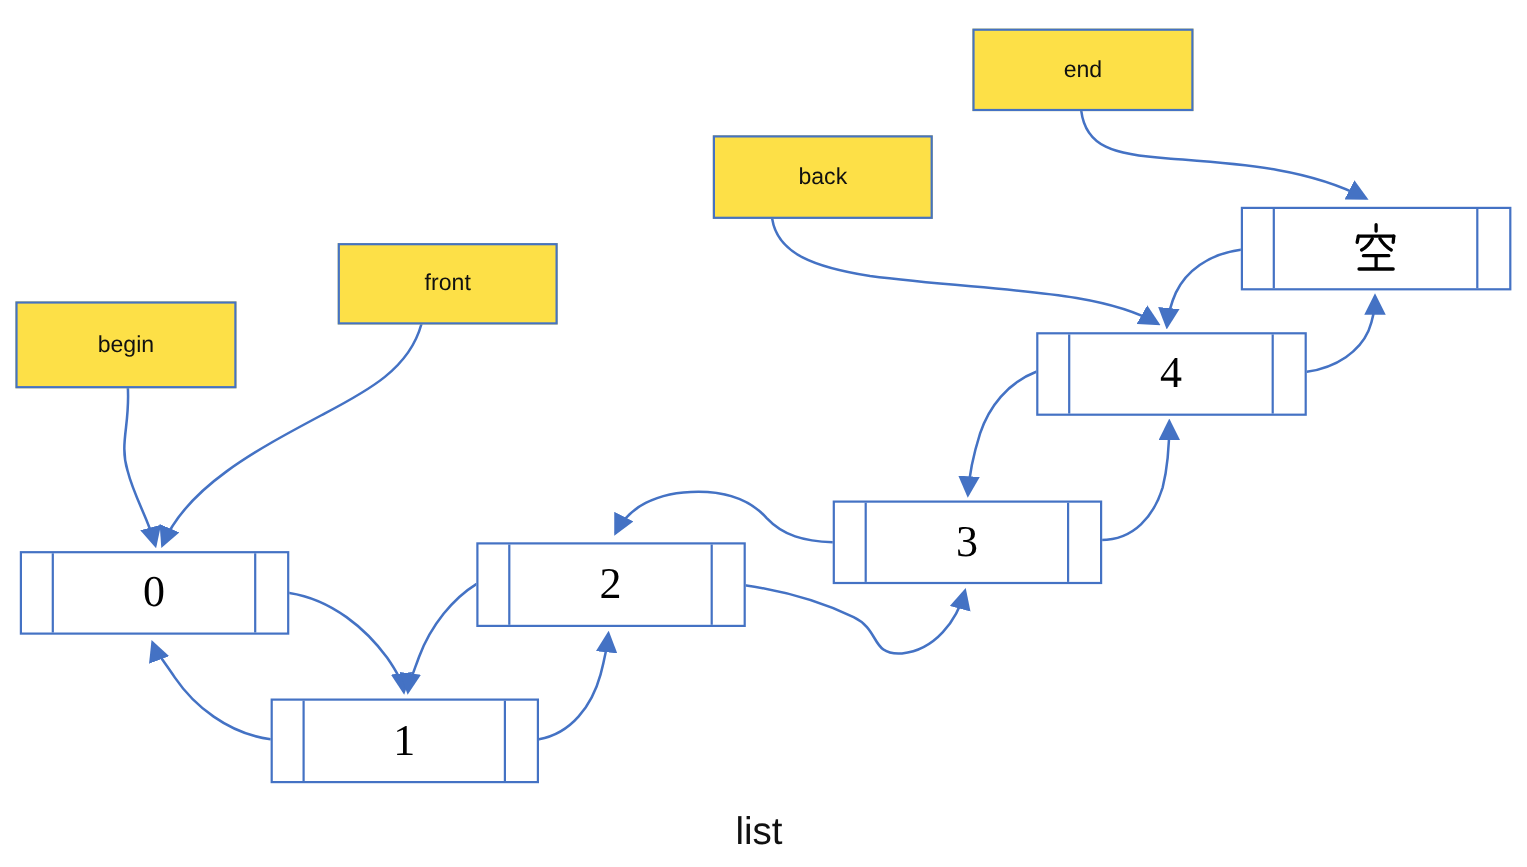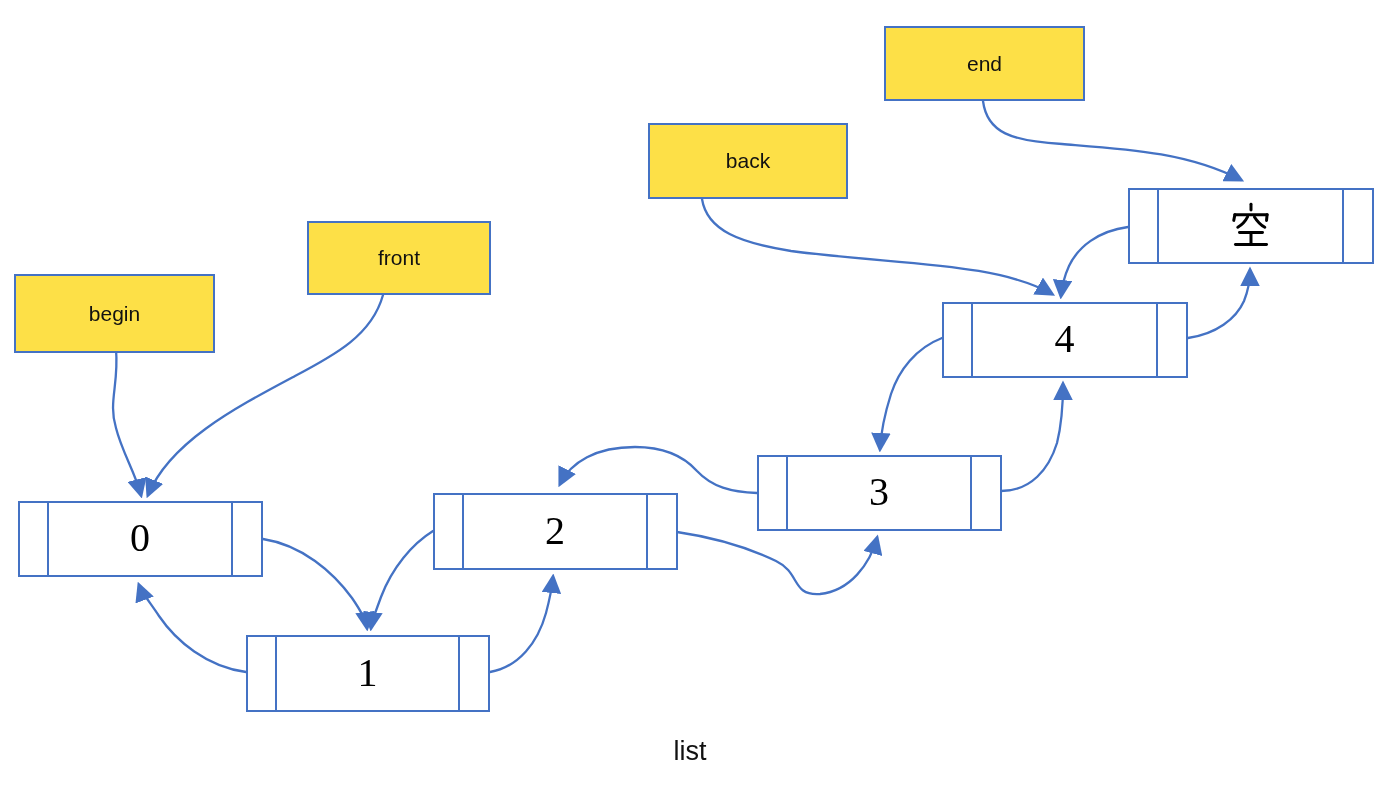--- a/index.html
+++ b/index.html
@@ -64,21 +64,21 @@
     color: #000000;
     line-height: 1;
     padding-bottom: 2px;
   }
   .caption {
     position: absolute;
     left: 600px;
     top: 736px;
     width: 180px;
     text-align: center;
-    font-size: 27px;
+    font-size: 35px;
     color: #111111;
   }
   .sr-only {
     position: absolute;
     width: 1px; height: 1px;
     overflow: hidden;
     clip: rect(0 0 0 0);
     white-space: nowrap;
   }
 </style>
@@ -107,21 +107,21 @@
       <path d="M 677,532 C 718,538 751,549 776,561 C 801,573 791,596 820,594 C 850,591 870,564 877,538" marker-end="url(#arrow)"></path>
       <path d="M 1001,491 C 1031,491 1049,469 1057,443 C 1061,427 1063,405 1063,384" marker-end="url(#arrow)"></path>
       <path d="M 942,338 C 916,348 899,370 891,394 C 885,413 881,432 880,449" marker-end="url(#arrow)"></path>
       <path d="M 1188,338 C 1216,334 1236,319 1244,301 C 1248,291 1250,280 1250,270" marker-end="url(#arrow)"></path>
     </g>
   </svg>
 
   <div class="label-box" style="left:14px; top:274px; width:201px; height:79px;">
     <span>begin</span>
   </div>
-  <div class="label-box" style="left:307px; top:221px; width:184px; height:74px;">
+  <div class="label-box" style="left:307px; top:221px; width:200px; height:74px;">
     <span>front</span>
   </div>
   <div class="label-box" style="left:601px; top:123px; width:200px; height:76px;margin-left:47px;">
     <span>back</span>
   </div>
   <div class="label-box" style="left:884px; top:26px; width:201px; height:75px;">
     <span>end</span>
   </div>
 
   <div class="node-box" style="left:18px; top:501px; width:245px; height:76px;">

